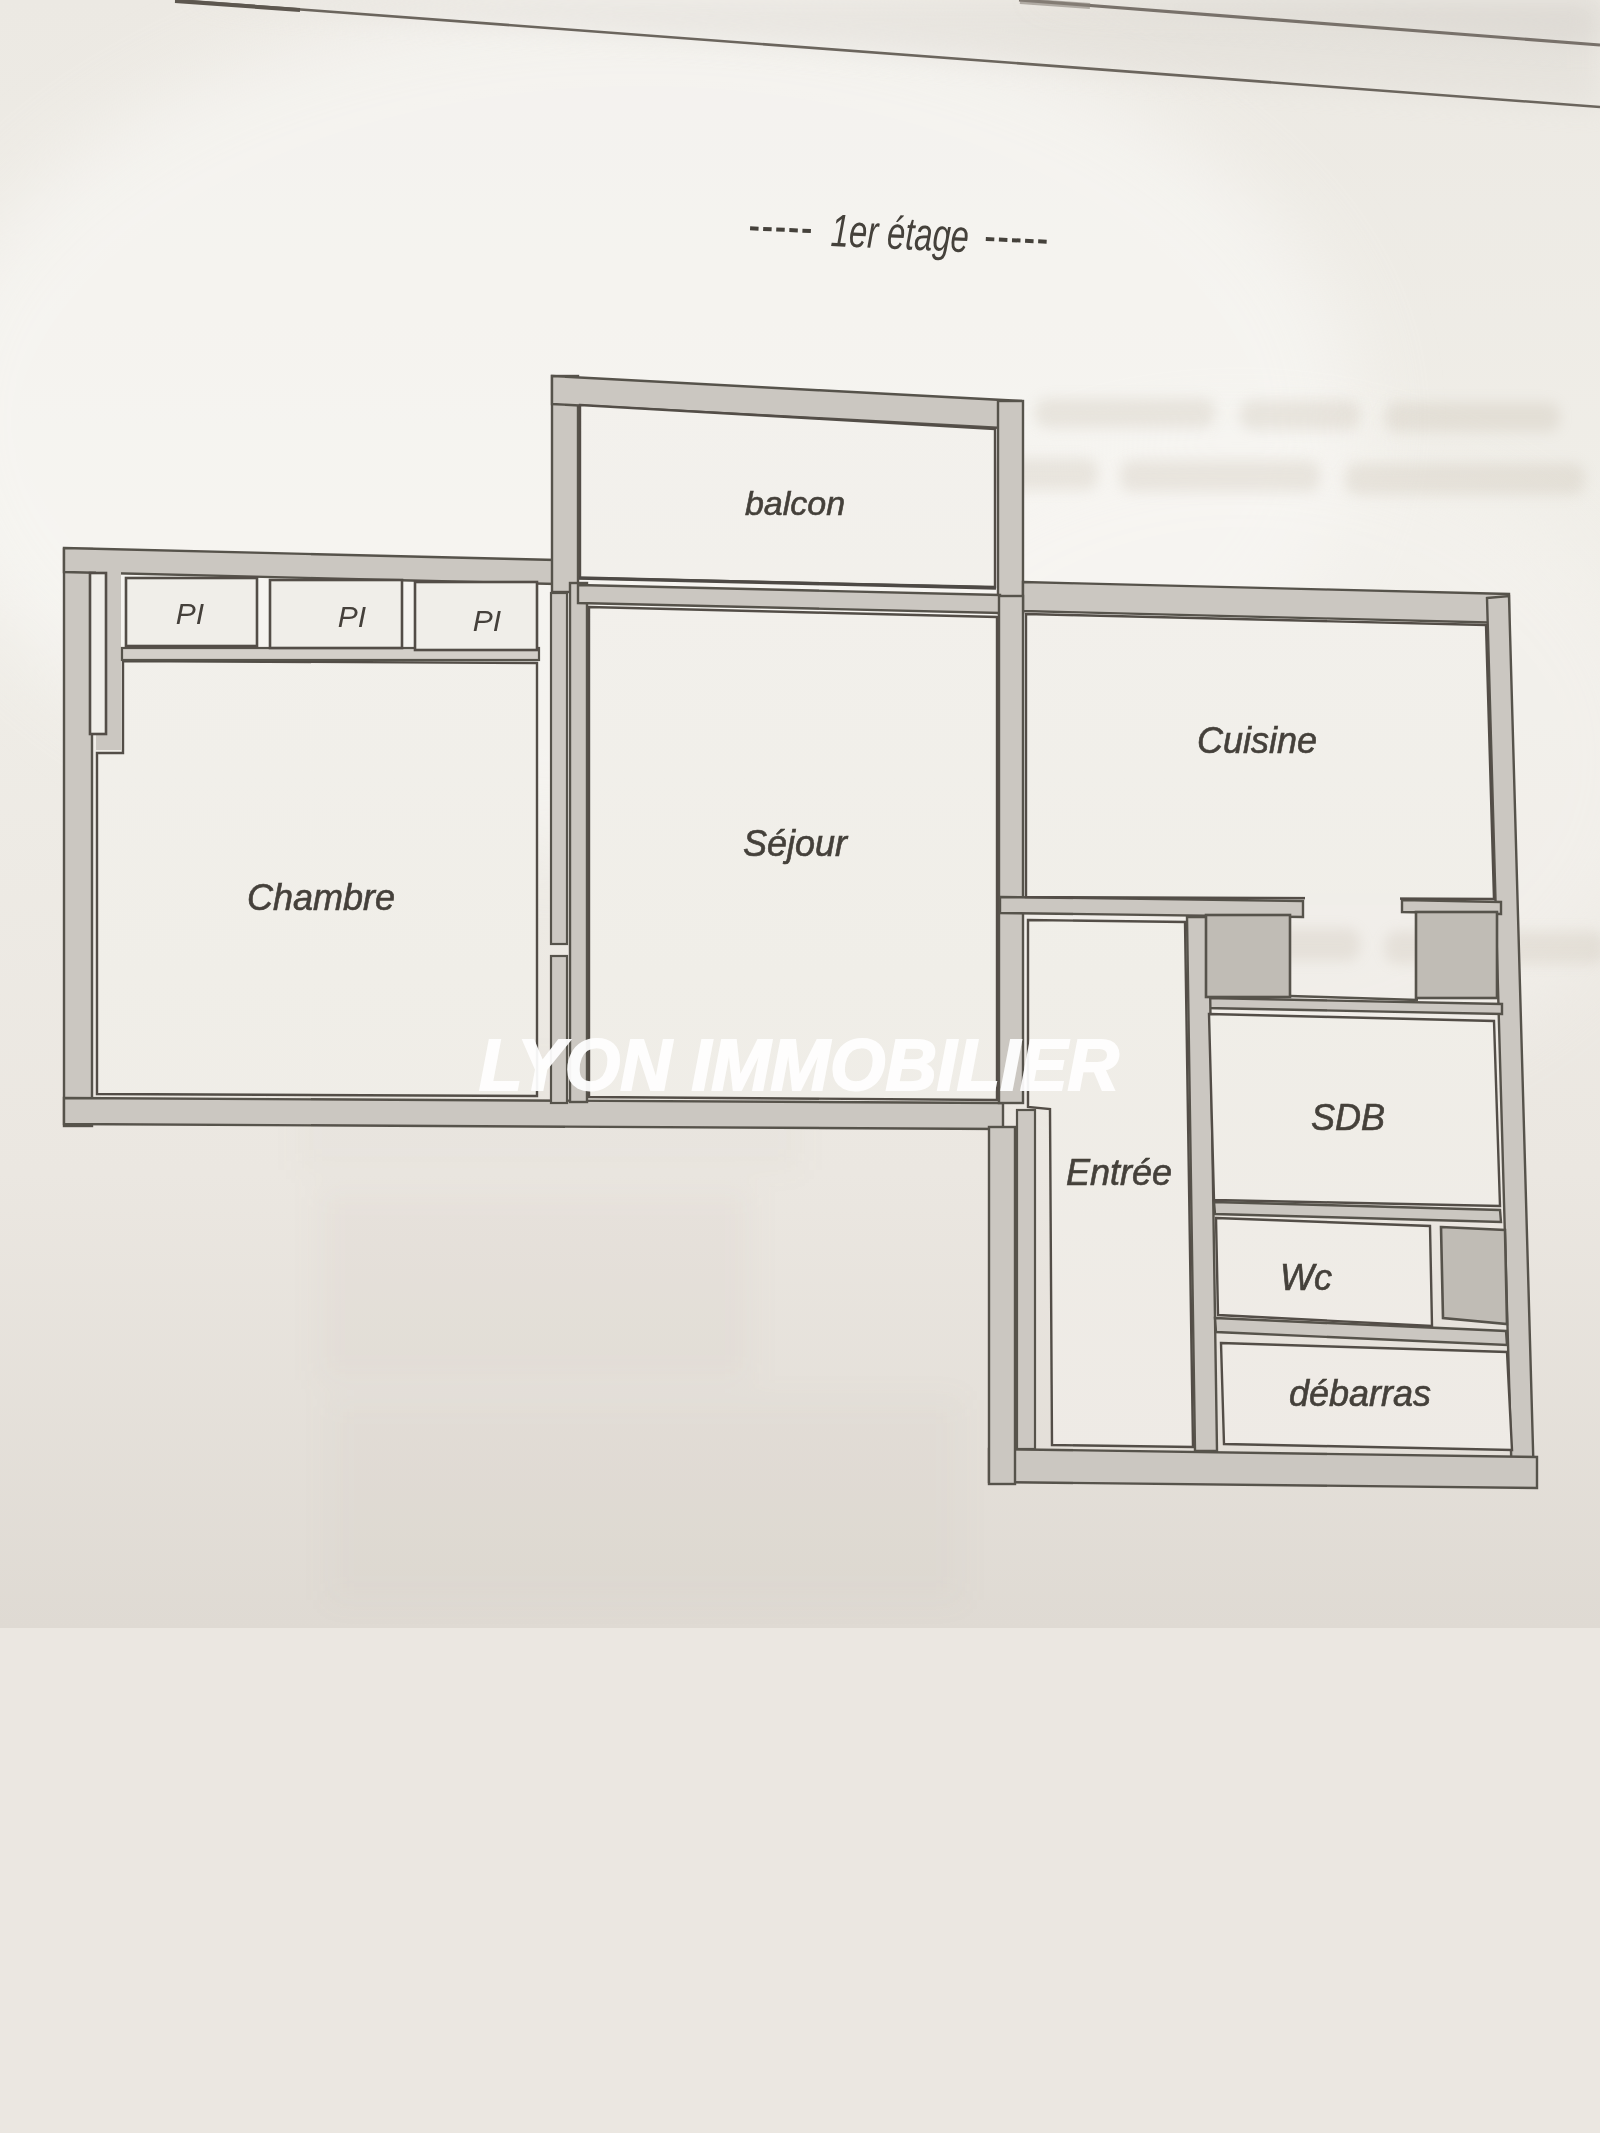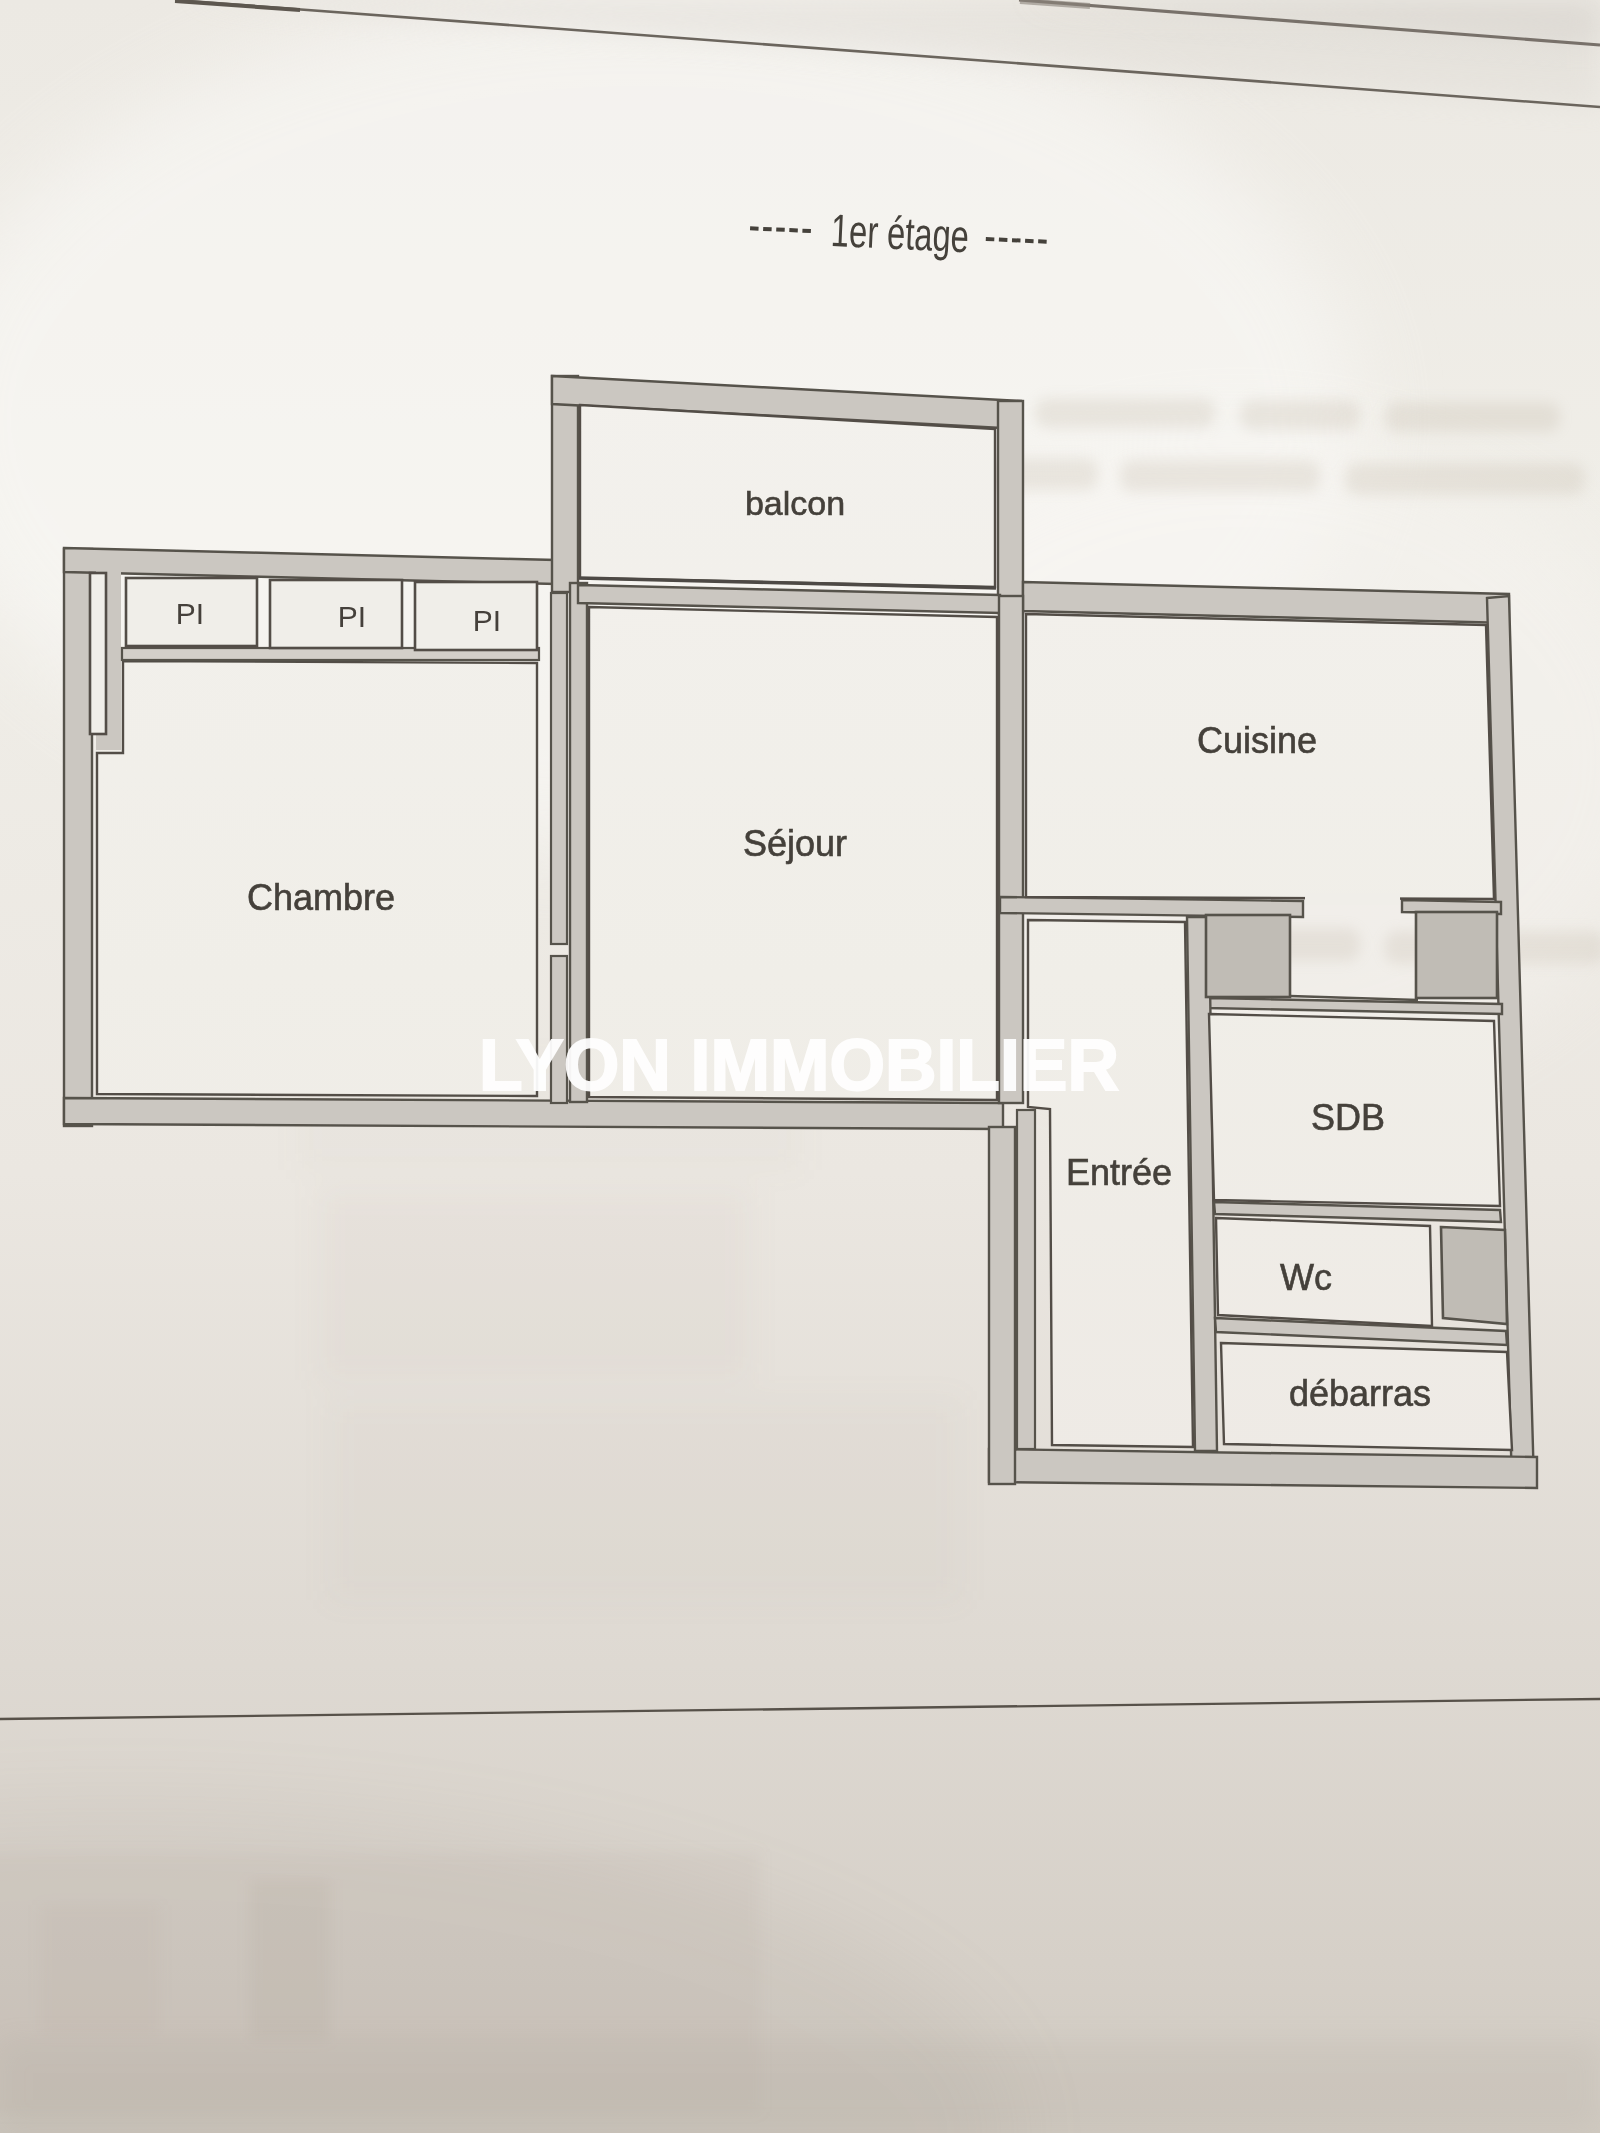--- a/index.html
+++ b/index.html
@@ -1,17 +1,17 @@
 <!DOCTYPE html>
 <html><head>
 <meta charset="utf-8">
 <style>
   html,body{margin:0;padding:0;background:#ebe7e1;}
-  .page{position:relative;width:1600px;height:2133px;overflow:hidden;
-        font-family:"Liberation Sans", sans-serif;}
+  .page{position:relative;width:1600px;height:1628px;overflow:hidden;
+        font-family:"Liberation Sans", sans-serif;font-style:italic;}
   svg{display:block}
 </style>
 </head>
 <body>
 <div class="page">
 <svg width="1600" height="2133" viewBox="0 0 1600 2133">
 <defs>
   <linearGradient id="bg" x1="0" y1="0" x2="0" y2="1">
     <stop offset="0" stop-color="#ece9e3"></stop>
     <stop offset="0.25" stop-color="#f0eee8"></stop>

